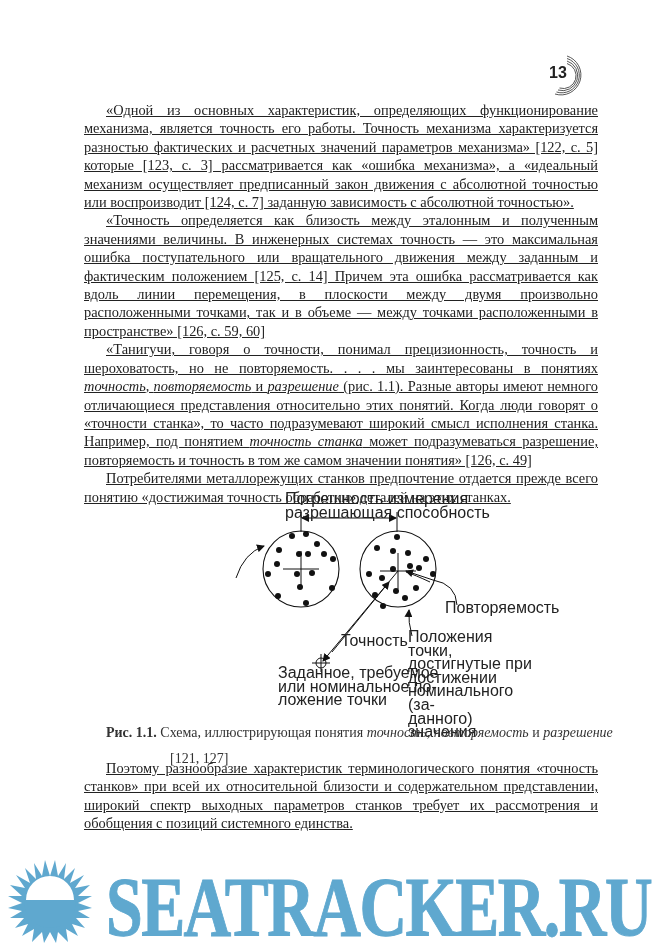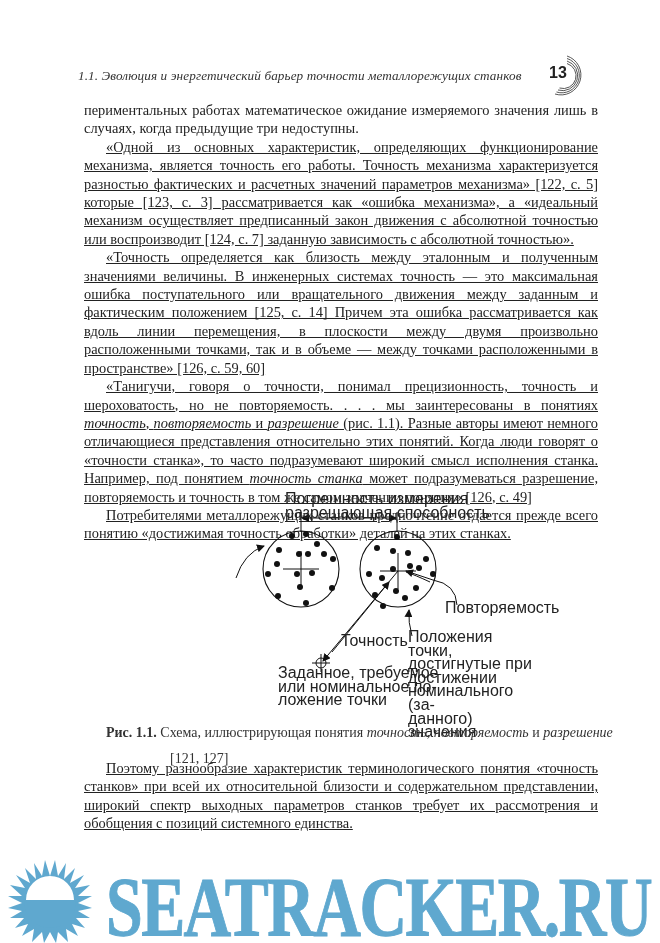--- a/index.html
+++ b/index.html
@@ -16,36 +16,34 @@
   .fig-label{position:absolute;font-family:Liberation Sans, sans-serif;font-size:16px;line-height:13.6px;color:#222;white-space:pre-line;}
   .caption{position:absolute;left:106px;top:726px;width:520px;font-family:"Liberation Serif",serif;font-size:14px;line-height:14px;color:#333;}
   .caption b{font-weight:bold;}
   .caption .ref{display:block;padding-left:64px;margin-top:12px;}
   .watermark{position:absolute;left:0;top:858px;width:660px;height:85px;}
 </style>
 </head>
 <body>
 
 <div class="header">
-  <span class="running-title">1.1. Эволюция и энергетический барьер точности металлорежущих станков</span>
   <div class="page-num-wrap">
     <svg width="48" height="50" viewBox="0 0 48 50">
       <g fill="none" stroke="#444" stroke-width="0.9">
         <path d="M20 6 A19 19 0 1 1 8 44"></path>
         <path d="M20 8.5 A16.5 16.5 0 1 1 9.5 42"></path>
         <path d="M20 11 A14 14 0 1 1 11 40"></path>
         <path d="M20 13.5 A11.5 11.5 0 1 1 12.5 38"></path>
       </g>
     </svg>
     <span class="page-num">13</span>
   </div>
 </div>
 
 <div class="body-text" style="top:101px;">
-  <p>периментальных работах математическое ожидание измеряемого значения лишь в случаях, когда предыдущие три недоступны.</p>
   <p class="indent">«Одной из основных характеристик, определяющих функционирование механизма, является точность его работы. Точность механизма характеризуется разностью фактических и расчетных значений параметров механизма» [122, с. 5] которые [123, с. 3] рассматривается как «ошибка механизма», а «идеальный механизм осуществляет предписанный закон движения с абсолютной точностью или воспроизводит [124, с. 7] заданную зависимость с абсолютной точностью».</p>
   <p class="indent">«Точность определяется как близость между эталонным и полученным значениями величины. В инженерных системах точность — это максимальная ошибка поступательного или вращательного движения между заданным и фактическим положением [125, с. 14] Причем эта ошибка рассматривается как вдоль линии перемещения, в плоскости между двумя произвольно расположенными точками, так и в объеме — между точками расположенными в пространстве» [126, с. 59, 60]</p>
   <p class="indent"><span>«Танигучи, говоря о точности, понимал прецизионность, точность и шероховатость, но не повторяемость. . . . мы заинтересованы в понятиях </span><em>точность</em><span>, </span><em>повторяемость</em><span> и </span><em>разрешение</em><span> (рис. 1.1). Разные авторы имеют немного отличающиеся представления относительно этих понятий. Когда люди говорят о «точности станка», то часто подразумевают широкий смысл исполнения станка. Например, под понятием </span><em>точность станка</em><span> может подразумеваться разрешение, повторяемость и точность в том же самом значении понятия» [126, с. 49]</span></p>
   <p class="indent">Потребителями металлорежущих станков предпочтение отдается прежде всего понятию «достижимая точность обработки» деталей на этих станках.</p>
 </div>
 
 <div class="figure">
   <svg width="400" height="210" viewBox="0 0 400 210" style="position:absolute;left:0;top:0;">
     <defs>
       <marker id="ah" markerWidth="8" markerHeight="8" refX="7" refY="4" orient="auto" markerUnits="userSpaceOnUse">

